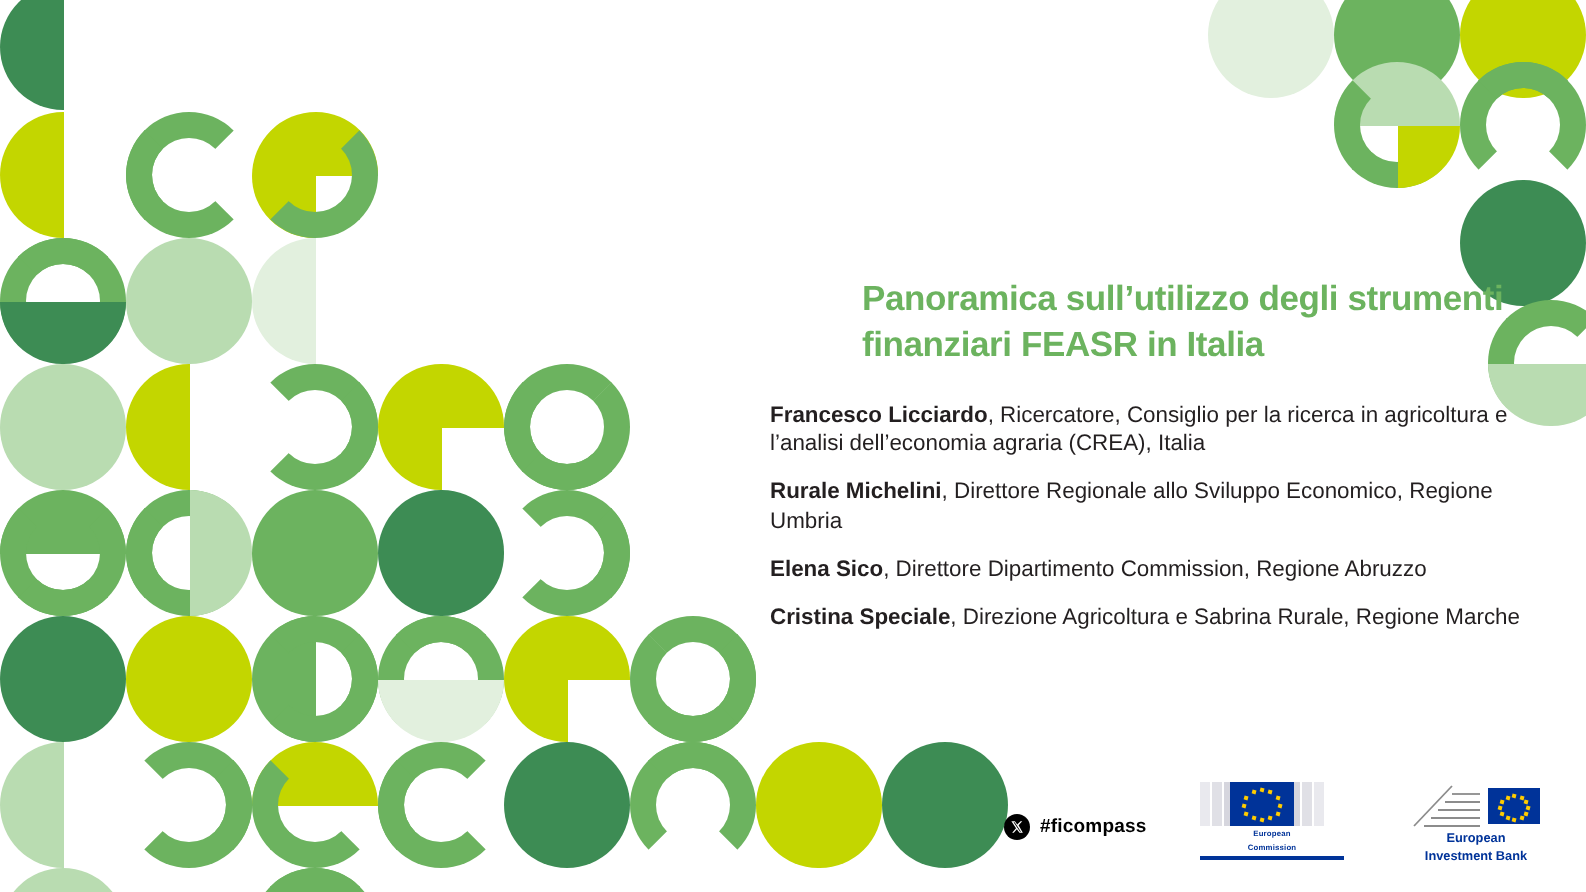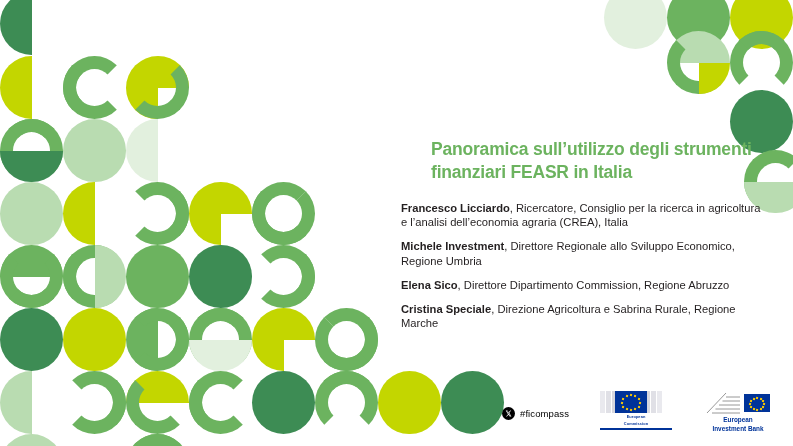--- a/index.html
+++ b/index.html
@@ -27,32 +27,32 @@
   .arc-tl{border-top-color:currentColor;border-left-color:currentColor;
           transform:rotate(0deg);}
   .arc-tr{border-top-color:currentColor;border-right-color:currentColor;}
   .arc-bl{border-bottom-color:currentColor;border-left-color:currentColor;}
   .arc-br{border-bottom-color:currentColor;border-right-color:currentColor;}
 
   
   .content{position:absolute;left:385px;top:138px;width:400px;}
   .title{font-size:17.5px;font-weight:bold;line-height:1.32;letter-spacing:-0.2px;
          margin:0 0 17px 0;}
-  .speakers{margin:16px;padding:0;list-style:none;}
+  .speakers{margin:0;padding:0;list-style:none;}
   .speaker{font-size:11.2px;line-height:1.26;color:#231f20;margin-bottom:10px;}
   .speaker .nm{font-weight:bold;}
   .speaker .rl{font-weight:normal;}
 
   
   .footer{position:absolute;left:0;bottom:6px;width:793px;height:46px;}
   .hashtag{position:absolute;left:502px;bottom:20px;display:flex;align-items:center;gap:5px;}
   .x-badge{width:13px;height:13px;border-radius:50%;background:#000;
            display:flex;align-items:center;justify-content:center;}
   .x-badge svg{width:7px;height:7px;display:block;}
-  .hashtag-label{font-size:9.5px;font-weight:normal;color:#000;letter-spacing:0.1px;text-align:center;}
+  .hashtag-label{font-size:9.5px;font-weight:bold;color:#000;letter-spacing:0.1px;text-align:center;}
 
   .logo-ec{position:absolute;left:600px;bottom:10px;width:72px;}
   .ec-flagwrap{display:flex;align-items:flex-start;}
   .ec-pages{width:15px;height:22px;background:
       linear-gradient(to right,#e9e9ee 0 5px,#fff 5px 6px,#e0e0e6 6px 11px,#fff 11px 12px,#d6d6de 12px 15px);}
   .ec-flag{width:32px;height:22px;background:#003399;position:relative;}
   .ec-pages2{width:15px;height:22px;background:
       linear-gradient(to right,#d6d6de 0 3px,#fff 3px 4px,#e0e0e6 4px 9px,#fff 9px 10px,#e9e9ee 10px 15px);}
   .ec-stars{position:absolute;inset:0;}
   .ec-stars i{position:absolute;width:2.2px;height:2.2px;background:#ffcc00;
@@ -272,21 +272,21 @@
   </div>
 
   <div class="content">
     <h1 class="title" style="color:#6cb35f;margin-left:46px;">Panoramica sull’utilizzo degli strumenti finanziari FEASR in Italia</h1>
 
     <ul class="speakers">
       <li class="speaker">
         <span class="nm">Francesco Licciardo</span><span class="rl">, Ricercatore, Consiglio per la ricerca in agricoltura e l’analisi dell’economia agraria (CREA), Italia</span>
       </li>
       <li class="speaker">
-        <span class="nm">Michele Investment</span><span class="rl">, Direttore Regionale allo Sviluppo Economico, Regione Umbria</span>
+        <span class="nm">Rurale Michelini</span><span class="rl">, Direttore Regionale allo Sviluppo Economico, Regione Umbria</span>
       </li>
       <li class="speaker">
         <span class="nm">Elena Sico</span><span class="rl">, Direttore Dipartimento Commission, Regione Abruzzo</span>
       </li>
       <li class="speaker">
         <span class="nm">Cristina Speciale</span><span class="rl">, Direzione Agricoltura e Sabrina Rurale, Regione Marche</span>
       </li>
     </ul>
   </div>
 

